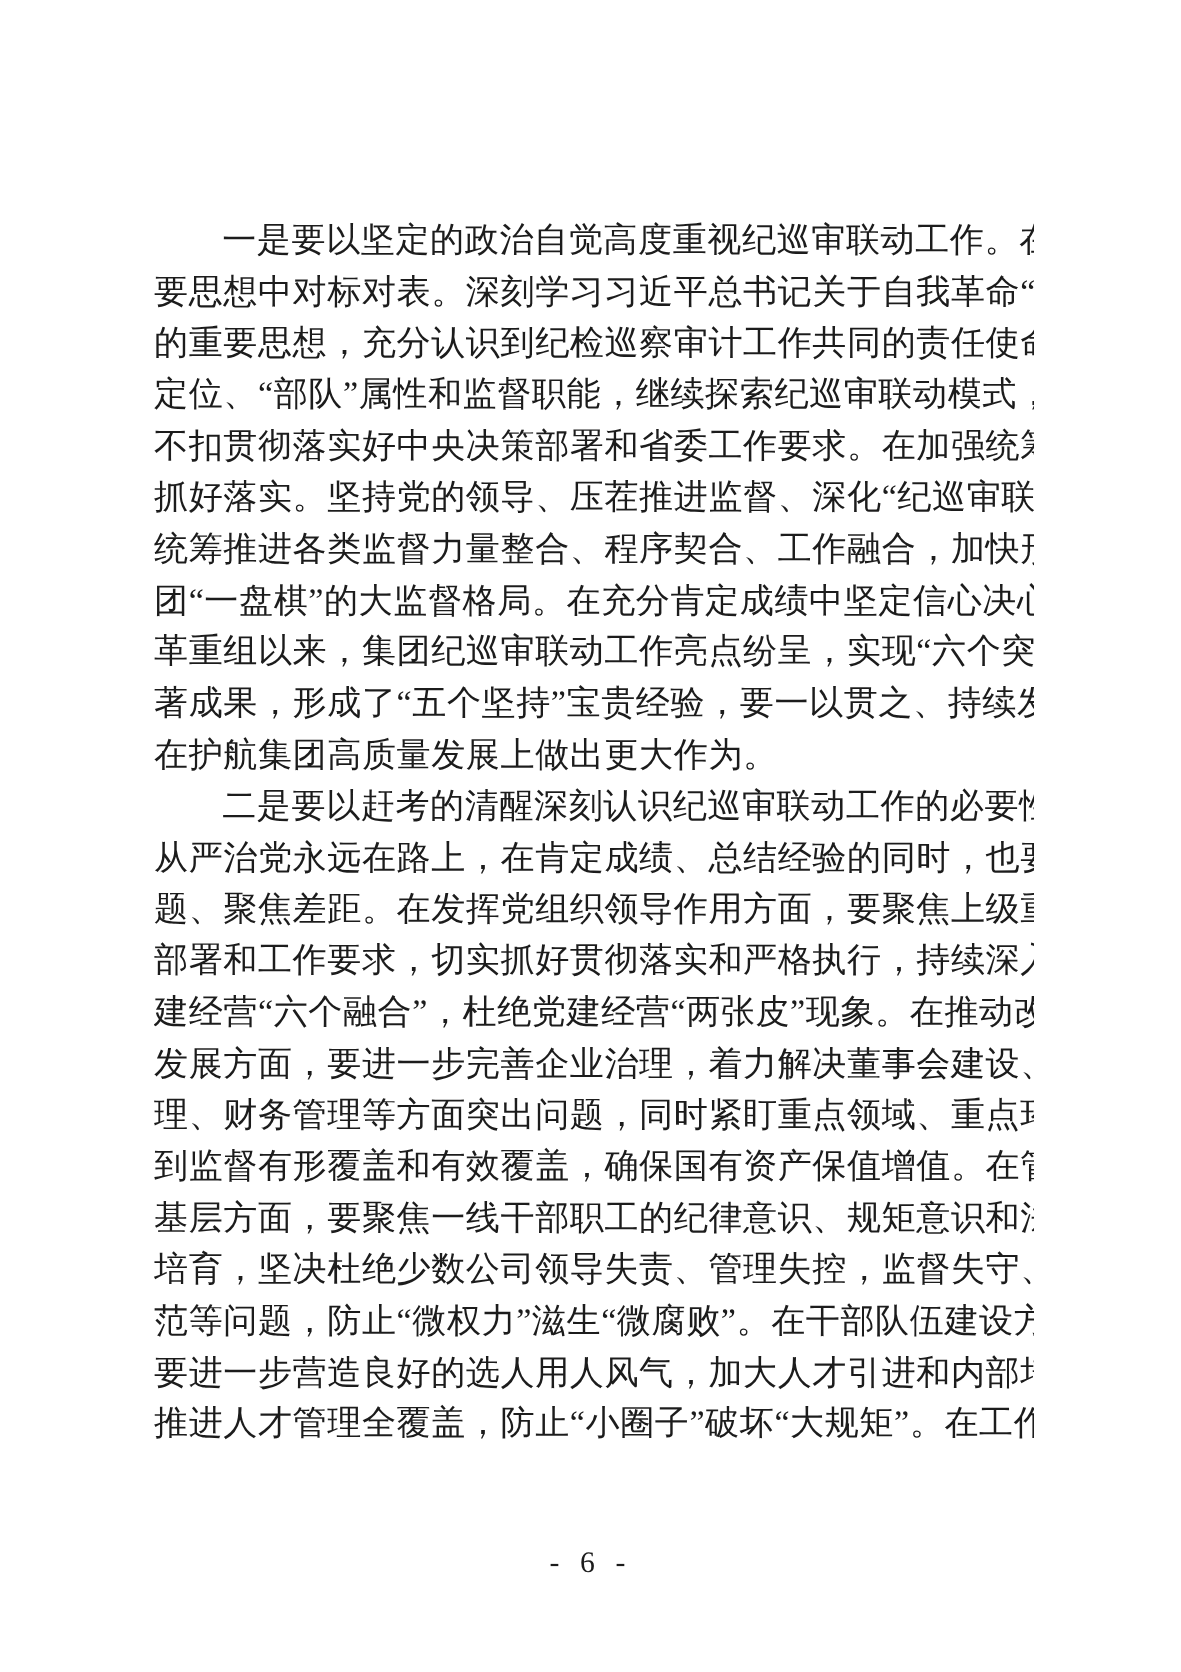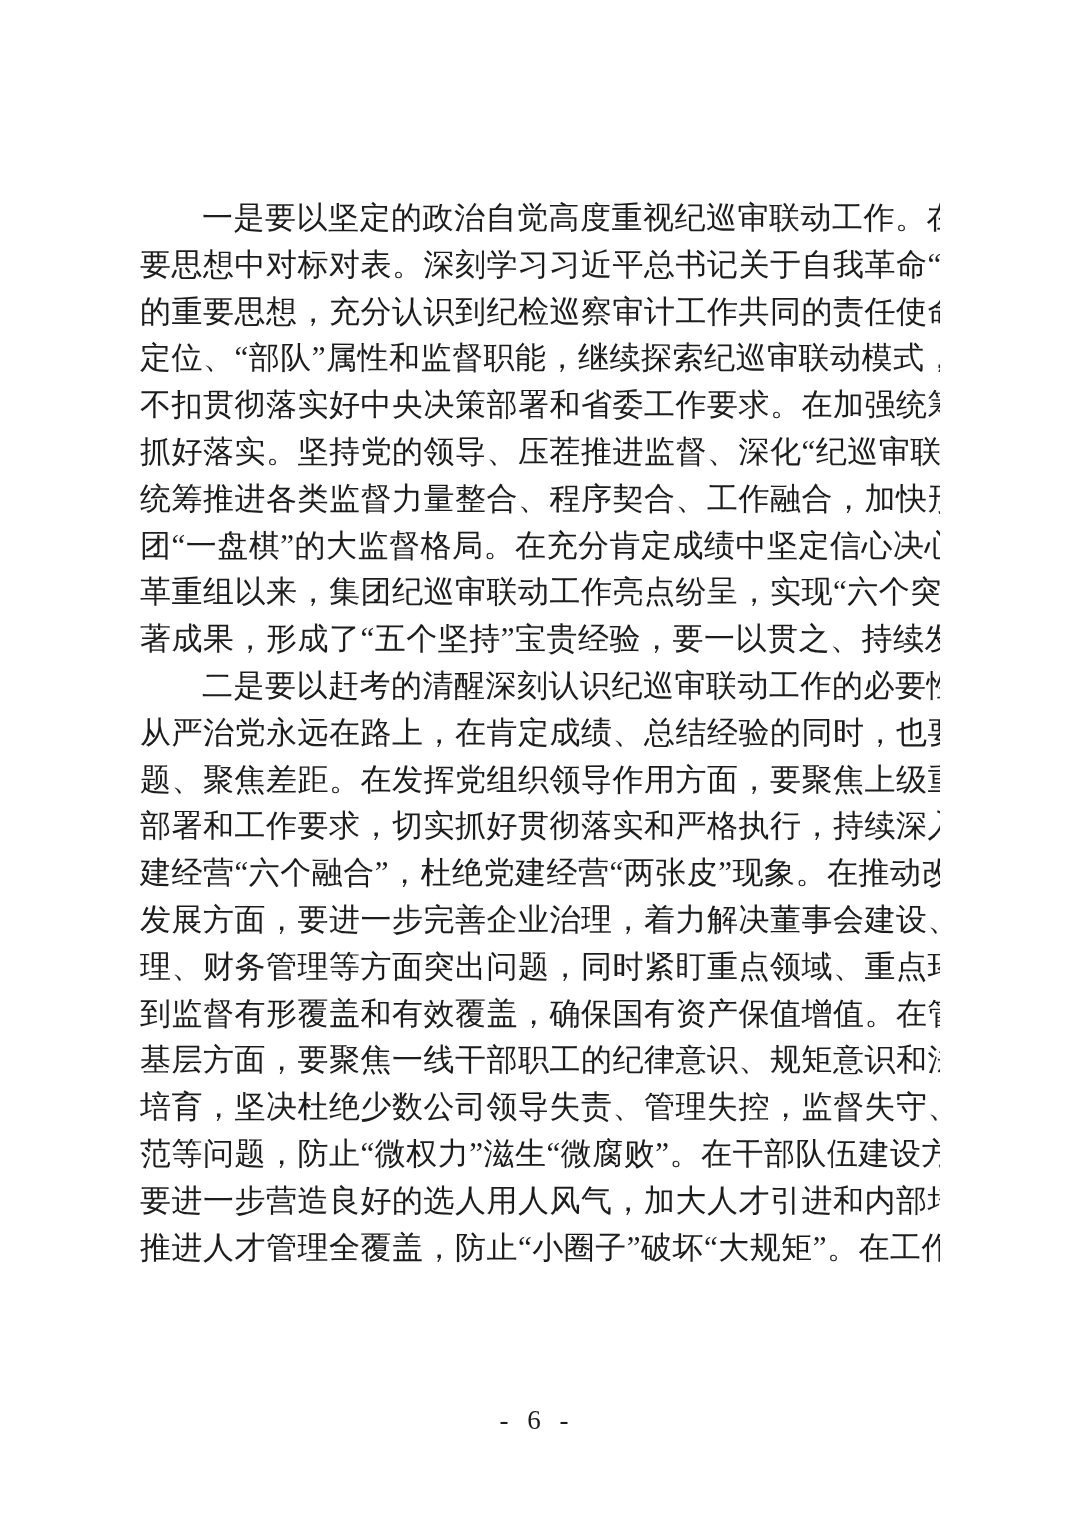--- a/index.html
+++ b/index.html
@@ -64,20 +64,21 @@
       <div class="line indent">一是要以坚定的政治自觉高度重视纪巡审联动工作。在领悟重</div>
       <div class="line">要思想中对标对表。深刻学习习近平总书记关于自我革命“九个以”</div>
       <div class="line">的重要思想，充分认识到纪检巡察审计工作共同的责任使命、政治</div>
       <div class="line">定位、“部队”属性和监督职能，继续探索纪巡审联动模式，不折</div>
       <div class="line">不扣贯彻落实好中央决策部署和省委工作要求。在加强统筹谋划中</div>
       <div class="line">抓好落实。坚持党的领导、压茬推进监督、深化“纪巡审联动”，</div>
       <div class="line">统筹推进各类监督力量整合、程序契合、工作融合，加快形成全集</div>
       <div class="line">团“一盘棋”的大监督格局。在充分肯定成绩中坚定信心决心。改</div>
       <div class="line">革重组以来，集团纪巡审联动工作亮点纷呈，实现“六个突破”显</div>
       <div class="line">著成果，形成了“五个坚持”宝贵经验，要一以贯之、持续发力，</div>
+      <div class="line para-end">在护航集团高质量发展上做出更大作为。</div>
     </div>
 
     <div class="para">
       <div class="line indent">二是要以赶考的清醒深刻认识纪巡审联动工作的必要性。全面</div>
       <div class="line">从严治党永远在路上，在肯定成绩、总结经验的同时，也要正视问</div>
       <div class="line">题、聚焦差距。在发挥党组织领导作用方面，要聚焦上级重大决策</div>
       <div class="line">部署和工作要求，切实抓好贯彻落实和严格执行，持续深入推进党</div>
       <div class="line">建经营“六个融合”，杜绝党建经营“两张皮”现象。在推动改革</div>
       <div class="line">发展方面，要进一步完善企业治理，着力解决董事会建设、干部管</div>
       <div class="line">理、财务管理等方面突出问题，同时紧盯重点领域、重点环节，做</div>

